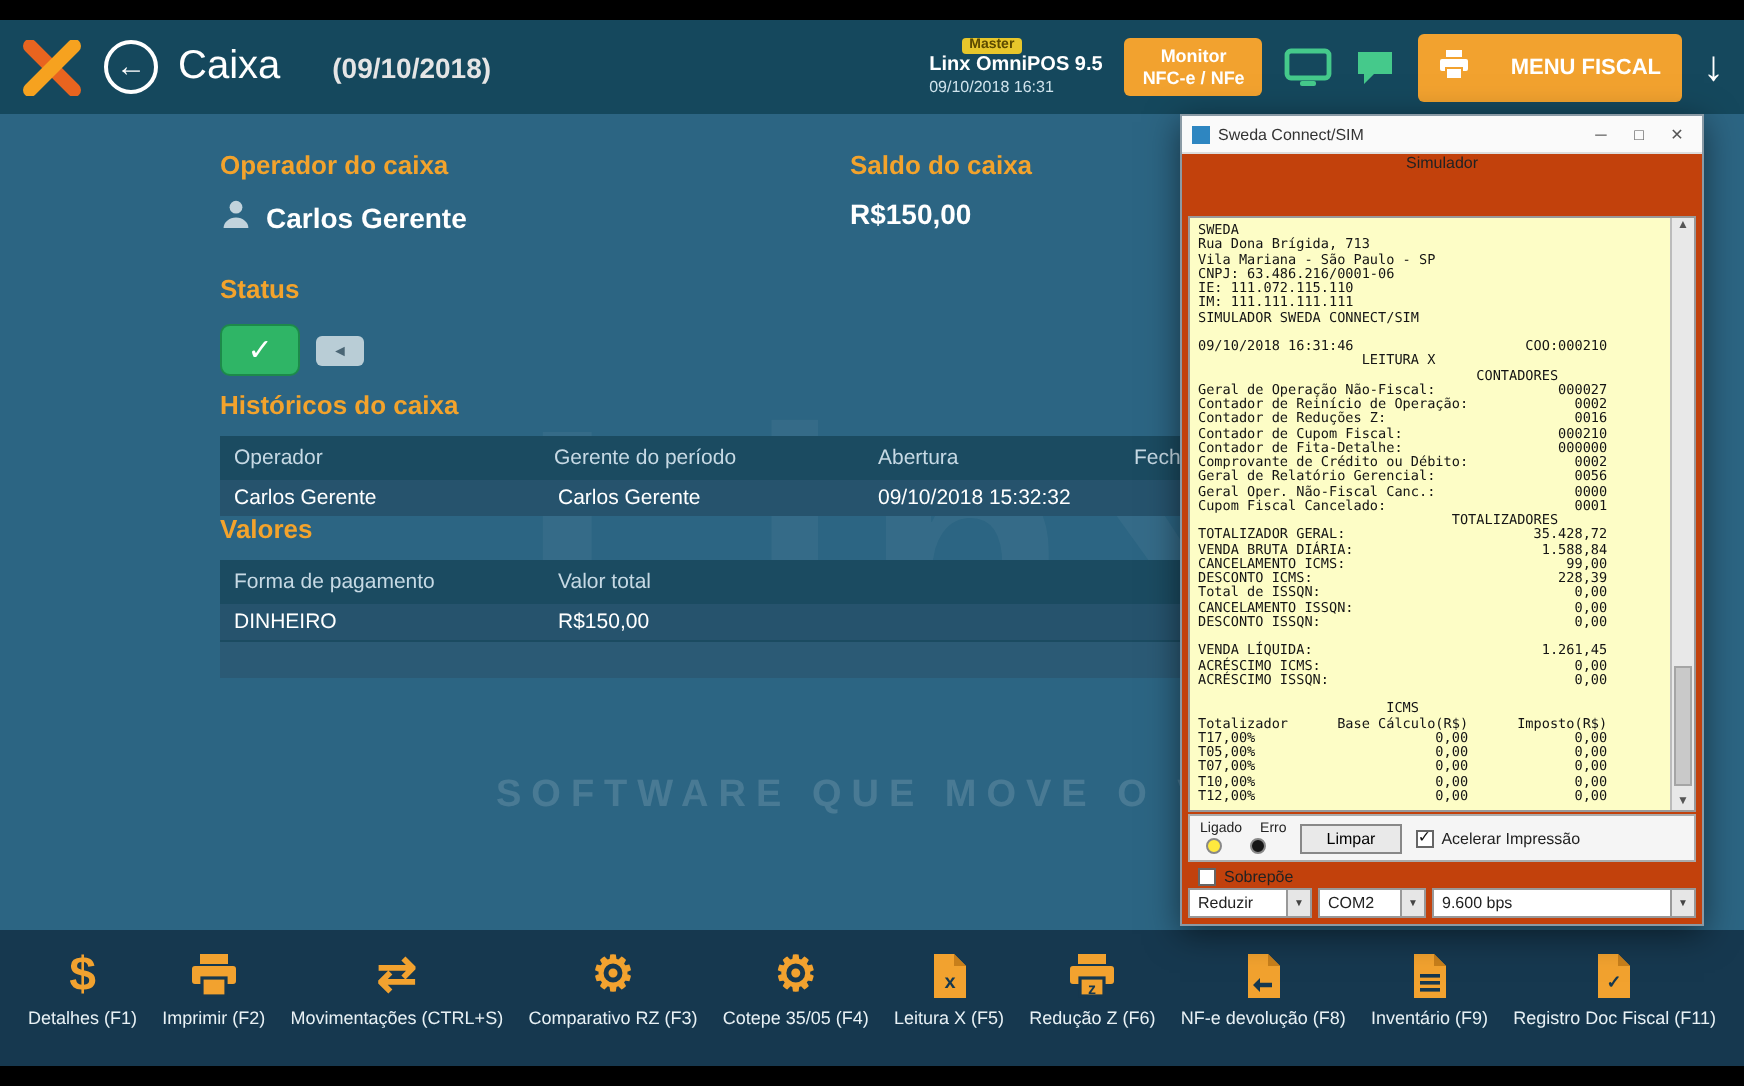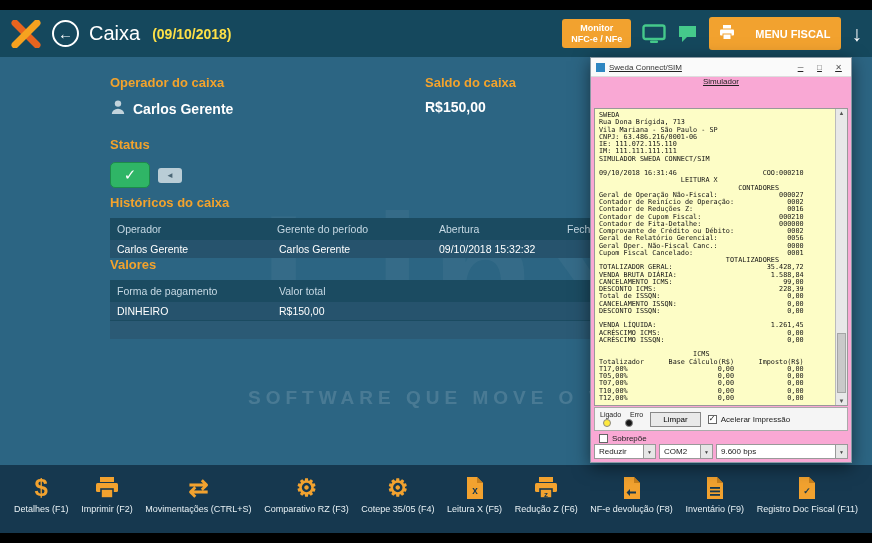--- a/index.html
+++ b/index.html
@@ -7,21 +7,21 @@
   .screen { position:relative; width:872px; height:543px; background:#000; overflow:hidden; }
 
   
   .app { position:absolute; top:10px; left:0; width:872px; height:523px; }
   .topbar { position:absolute; top:0; left:0; right:0; height:47px; background:#15485d;
             display:flex; align-items:center; padding:0 10px; gap:10px; z-index:2; }
   .logo { display:flex; align-items:center; }
   .back { width:27px; height:27px; border:2px solid #fff; border-radius:50%; background:transparent;
           color:#fff; font-size:15px; line-height:23px; text-align:center; cursor:pointer; flex:0 0 auto; }
   .title { color:#fff; font-size:20px; font-weight:400; }
-  .title-date { color:#fde047; font-size:14px; font-weight:700; margin-left:2px; }
+  .title-date { color:#e5e5e5; font-size:14px; font-weight:700; margin-left:16px; }
   .topbar-right { margin-left:auto; display:flex; align-items:center; gap:11px; }
   .appinfo { display:flex; flex-direction:column; align-items:flex-start; line-height:1.15; }
   .master { background:#e7c62b; color:#5c4a00; font-size:7px; font-weight:700; padding:0 4px; border-radius:2px; margin-left:16px; }
   .appname { color:#fff; font-size:10px; font-weight:700; white-space:nowrap; }
   .appdate { color:#cfe3ec; font-size:8px; }
   .btn-orange { background:#f2a22f; border:none; border-radius:3px; color:#fff; cursor:pointer; }
   .btn-monitor { display:flex; flex-direction:column; align-items:center; padding:4px 9px; line-height:1.2; }
   .btn-monitor .l1 { font-size:9px; font-weight:700; }
   .btn-monitor .l2 { font-size:9px; font-weight:700; white-space:nowrap; }
   .tb-icon { display:flex; align-items:center; cursor:pointer; }
@@ -58,22 +58,22 @@
 
   
   .footer { position:absolute; left:0; right:0; bottom:0; height:68px; background:#16384f;
             display:flex; justify-content:space-between; align-items:flex-start; padding:7px 14px 0; z-index:1; }
   .tb-item { display:flex; flex-direction:column; align-items:center; gap:4px; color:#e8f1f5; font-size:9px;
              white-space:nowrap; cursor:pointer; }
   .icon-wrap { height:28px; display:flex; align-items:flex-end; justify-content:center; color:#f2a22f; }
   .glyph { font-size:24px; font-weight:700; line-height:1; color:#f2a22f; }
 
   
-  .sweda { position:absolute; left:590px; top:57px; width:262px; height:406px; background:#f9a8d4;
-           border:1px solid #8a9aa5; box-shadow:0 4px 16px rgba(0,0,0,0.5); z-index:5; color:#222;text-decoration:underline; }
+  .sweda { position:absolute; left:590px; top:57px; width:262px; height:406px; background:#c2410c;
+           border:1px solid #8a9aa5; box-shadow:0 4px 16px rgba(0,0,0,0.5); z-index:5; color:#222; }
   .sw-titlebar { height:19px; background:#fafafa; display:flex; align-items:center; gap:4px; padding:0 5px;
                  border-bottom:1px solid #ddd; }
   .sw-ico { width:9px; height:9px; background:#2e86c1; flex:0 0 auto; }
   .sw-title { font-size:8px; color:#333; flex:1; }
   .sw-btn { width:15px; text-align:center; color:#555; font-size:8px; cursor:pointer; }
   .sw-menu { height:15px; display:flex; gap:21px; padding:0 7px; align-items:center; font-size:8px; color:#222;flex-direction:column; }
   .sw-menu span { cursor:pointer; }
   .sw-tabs { height:16px; padding:2px 5px 0; display:flex; gap:2px; }
   .tab { font-size:8px; padding:2px 8px 1px; border:1px solid #9a9a9a; border-bottom:none; background:#e2e2e2;
          border-radius:2px 2px 0 0; cursor:pointer; }
@@ -119,20 +119,25 @@
         <svg width="32" height="28" viewBox="0 0 32 28">
           <path d="M5 3 L27 25" stroke="#e8641f" stroke-width="7" stroke-linecap="round"></path>
           <path d="M27 3 L5 25" stroke="#f6a21f" stroke-width="7" stroke-linecap="round"></path>
         </svg>
       </span>
       <button class="back"><span>←</span></button>
       <h1 class="title">Caixa</h1>
       <span class="title-date">(09/10/2018)</span>
 
       <div class="topbar-right">
+        <div class="appinfo">
+          <span class="master">Master</span>
+          <span class="appname">Linx OmniPOS  9.5</span>
+          <span class="appdate">09/10/2018 16:31</span>
+        </div>
         <button class="btn-orange btn-monitor">
           <span class="l1">Monitor</span>
           <span class="l2">NFC-e / NFe</span>
         </button>
         <span class="tb-icon">
           <svg width="24" height="20" viewBox="0 0 24 20">
             <rect x="1.5" y="1.5" width="21" height="13.5" rx="2" fill="none" stroke="#45c98b" stroke-width="2.4"></rect>
             <rect x="8" y="16.5" width="8" height="2.5" rx="1" fill="#45c98b"></rect>
           </svg>
         </span>

